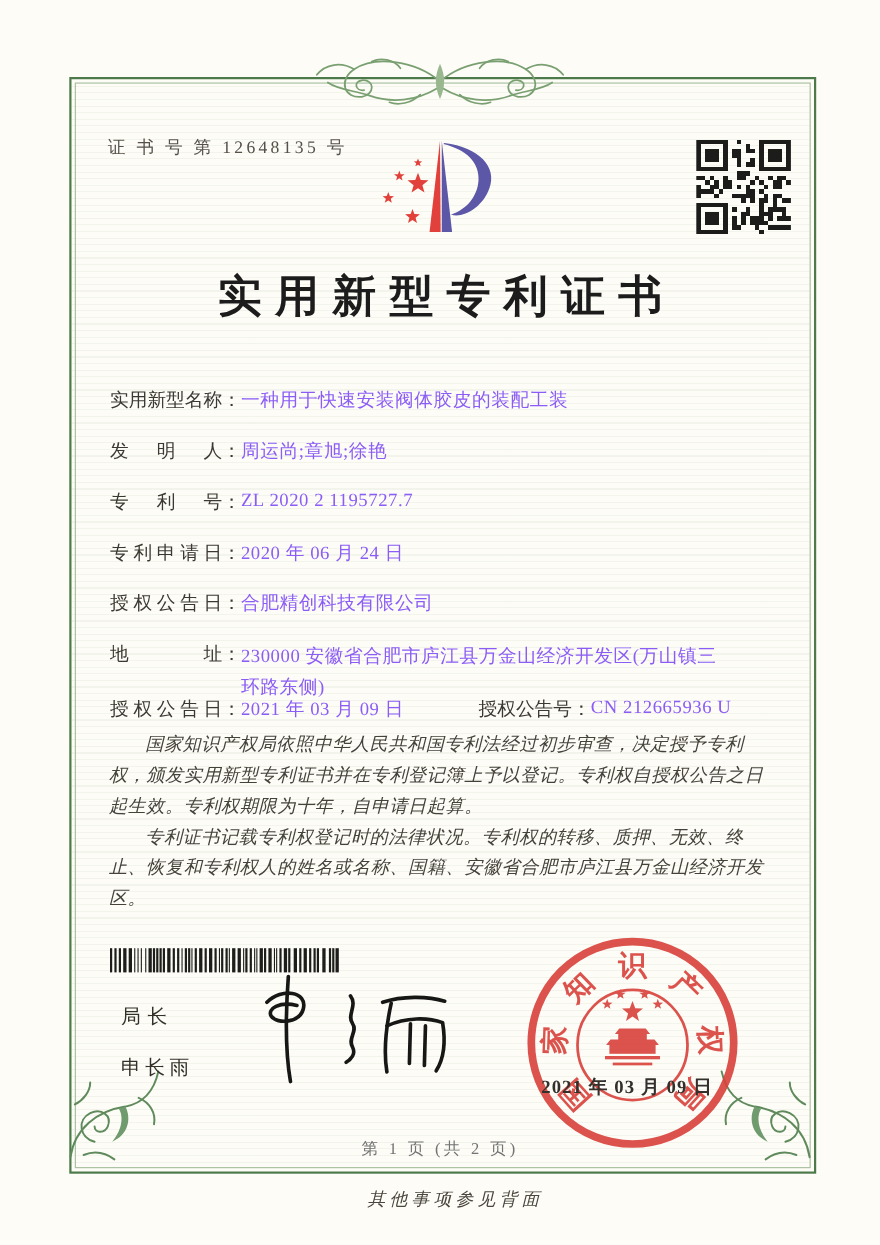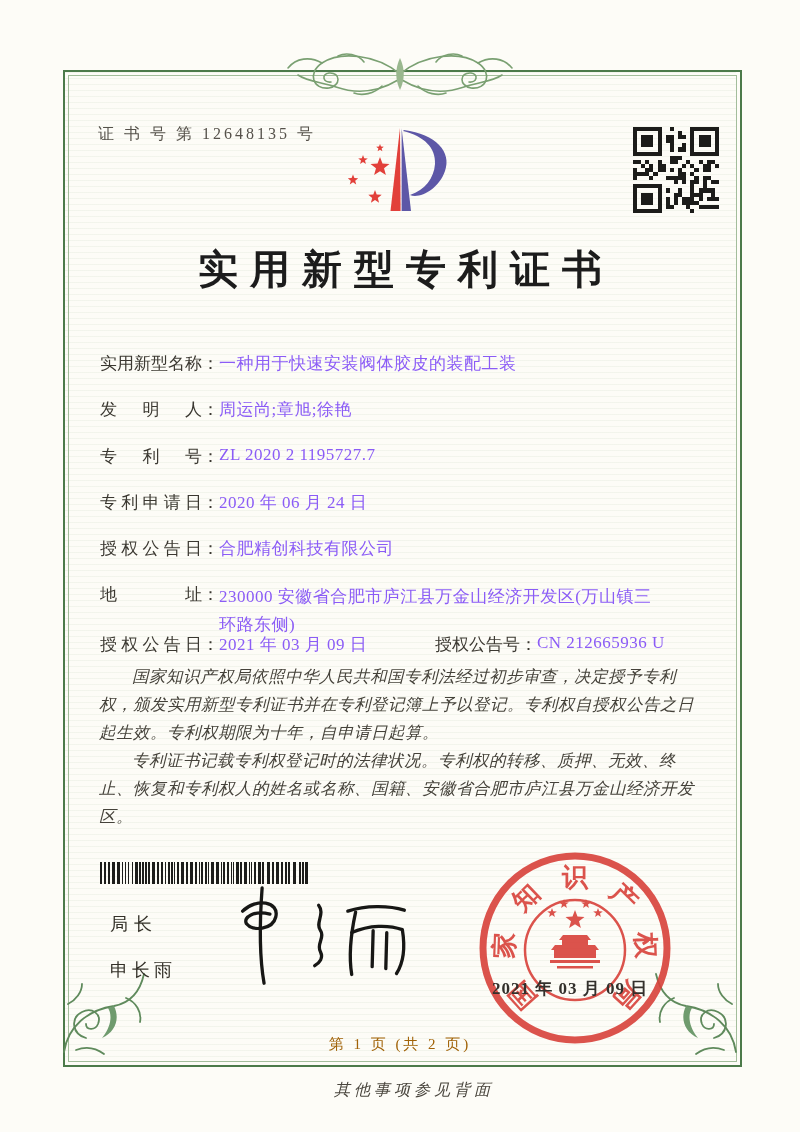--- a/index.html
+++ b/index.html
@@ -44,21 +44,21 @@
   .signer-title{position:absolute;left:110px;top:912px;font-size:18px;letter-spacing:6px;color:#333028;z-index:3;}
   .signer-name{position:absolute;left:110px;top:958px;font-size:18px;letter-spacing:4px;color:#333028;z-index:3;}
   .signature{position:absolute;left:225px;top:880px;width:195px;height:112px;z-index:3;}
   
   .seal{position:absolute;left:472px;top:845px;width:206px;height:206px;z-index:4;opacity:0.9;}
   .seal text{font-family:"Liberation Serif",serif;font-weight:700;}
   .seal-date{position:absolute;left:492px;top:977px;font-size:17px;font-weight:600;color:#33302c;
              letter-spacing:1px;z-index:5;white-space:nowrap;}
   
   .page-num{position:absolute;left:0;top:1035px;width:100%;text-align:center;font-size:15px;
-            letter-spacing:3px;color:#a16207;z-index:3;}
+            letter-spacing:3px;color:#737373;z-index:3;}
   .back-note{position:absolute;left:0;top:1080px;width:100%;text-align:center;font-size:16px;
              font-style:italic;letter-spacing:4px;color:#4a463e;z-index:3;margin-left:14px;}
 </style>
 </head>
 <body>
 
 <div class="page">
 
   <div class="frame-bg"></div>
   <div class="frame">

